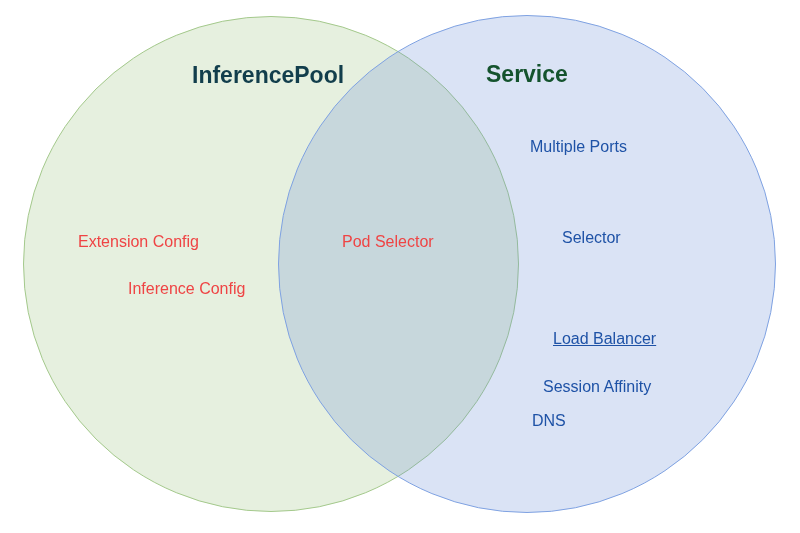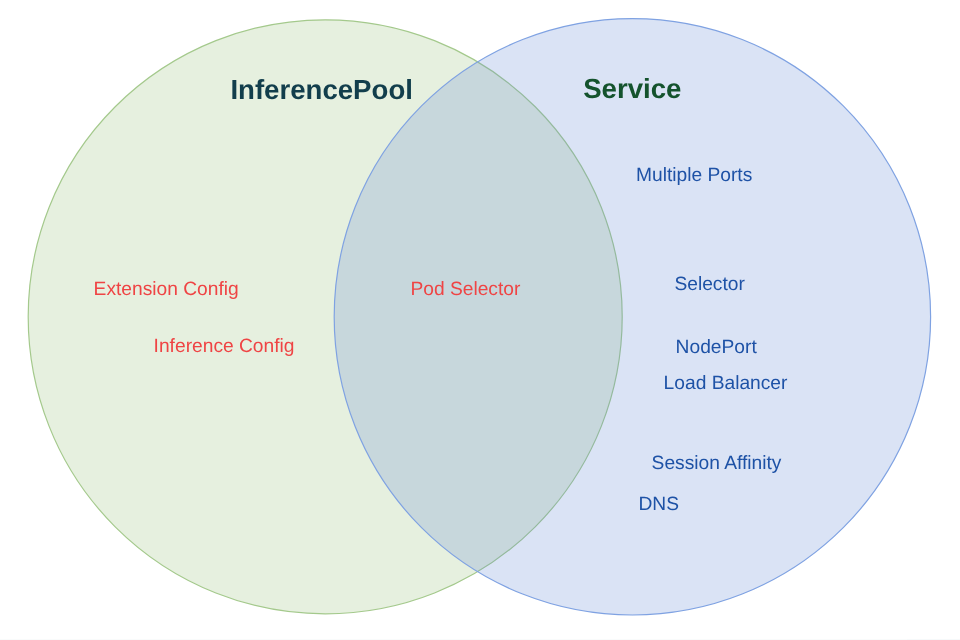--- a/index.html
+++ b/index.html
@@ -69,18 +69,17 @@
 
   <div class="label title blue-title" style="left:486px; top:74px;">Service</div>
 
   <div class="label teal-item" style="left:78px; top:242px;">Extension Config</div>
   <div class="label teal-item" style="left:96px; top:289px;margin-left:32px;">Inference Config</div>
 
   <div class="label teal-item" style="left:342px; top:242px;">Pod Selector</div>
 
   <div class="label blue-item" style="left:530px; top:147px;">Multiple Ports</div>
   <div class="label blue-item" style="left:562px; top:238px;">Selector</div>
-  <div class="label blue-item" style="left:563px; top:290px;">NodePort</div>
-  <div class="label blue-item" style="left:553px; top:320px;">Load Balancer</div>
+  <div class="label blue-item" style="left:553px; top:339px;text-decoration:underline;">Load Balancer</div>
   <div class="label blue-item" style="left:543px; top:387px;text-align:center;">Session Affinity</div>
   <div class="label blue-item" style="left:532px; top:421px;">DNS</div>
 
 </div>
 
 </body></html>

